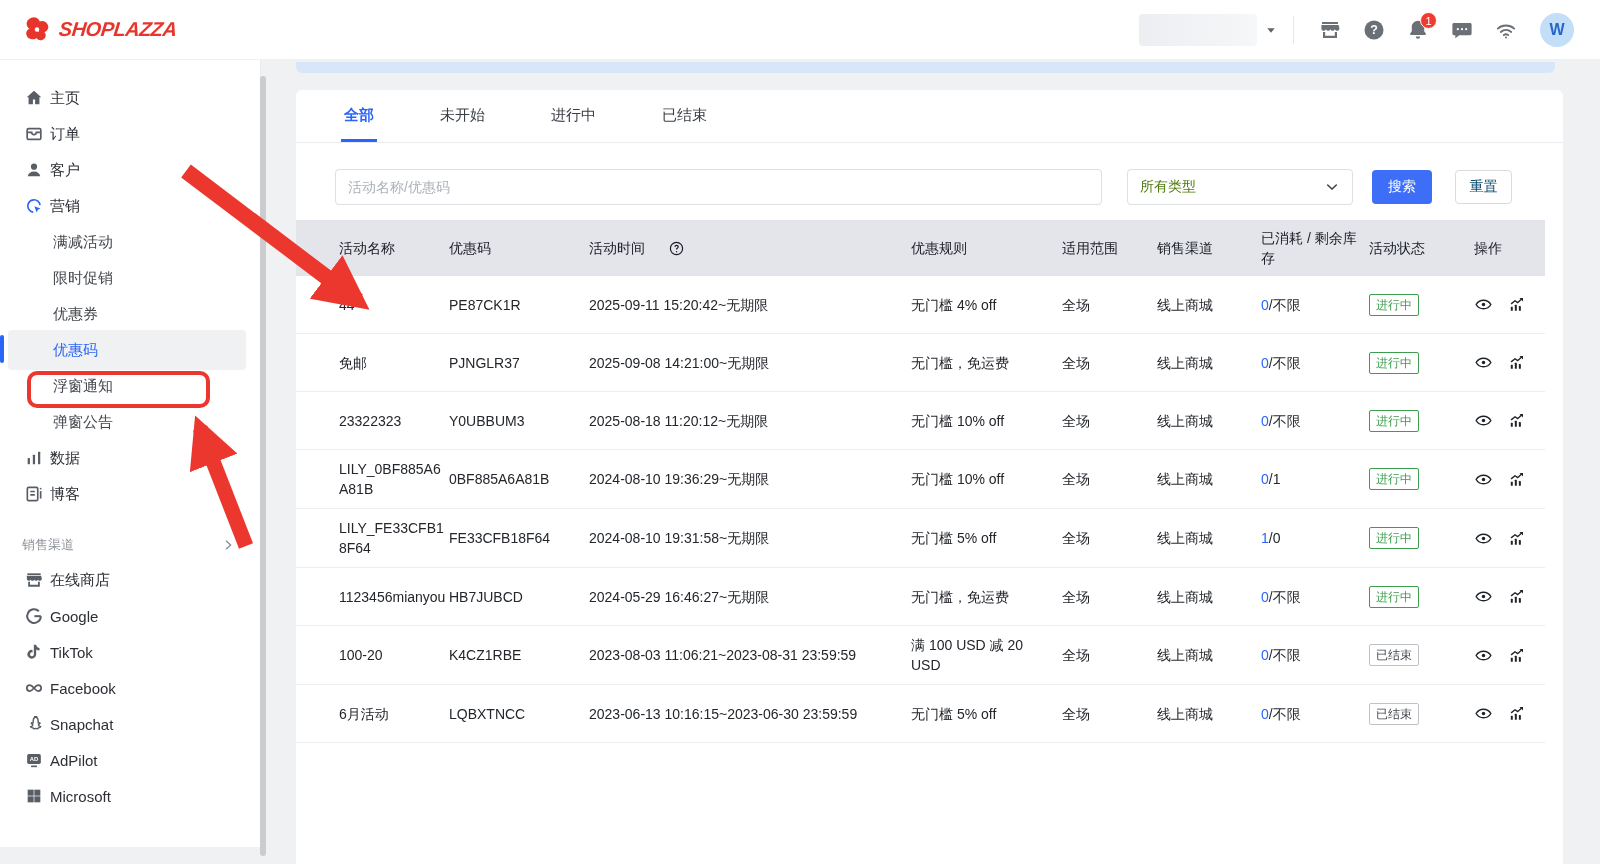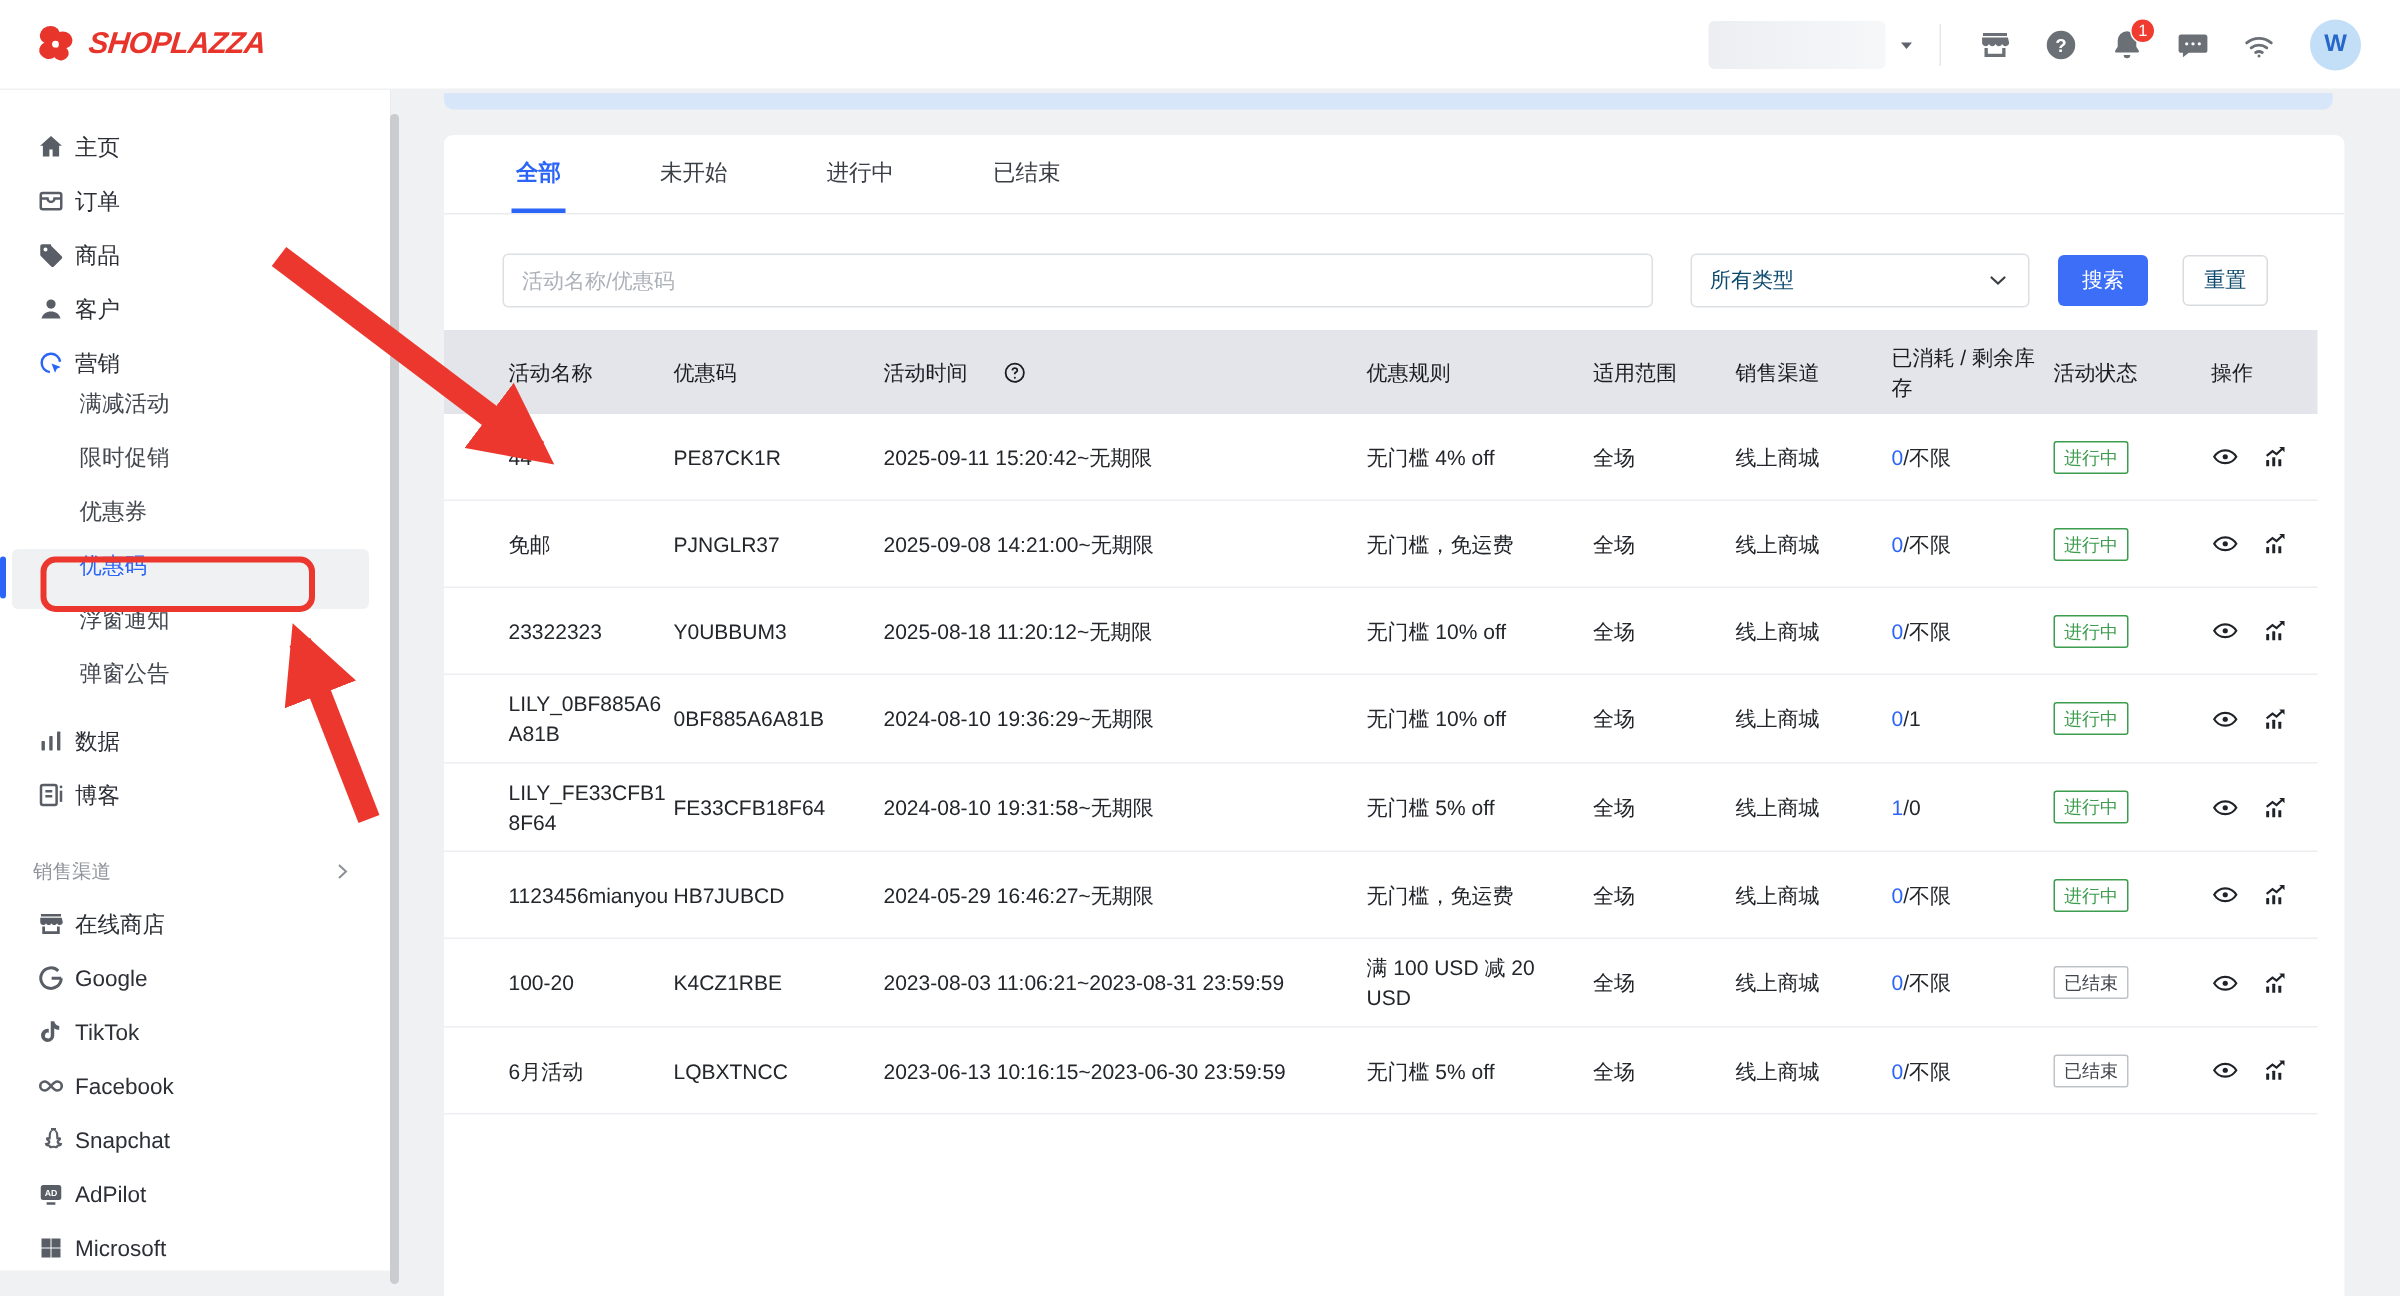--- a/index.html
+++ b/index.html
@@ -28,21 +28,21 @@
     margin:0 26px 0 12px; cursor:pointer; }
 
   
   .sidebar { position:absolute; left:0; top:60px; width:261px; bottom:17px; background:#fff;
     border-right:1px solid #E8EAED; z-index:10; }
   .side-item { display:flex; align-items:center; height:36px; padding-left:24px; font-size:15px;
     color:#2C2F35; cursor:pointer; position:relative; }
   .side-item .icn { width:20px; height:20px; margin-right:6px; color:#595E66; flex:0 0 20px; }
   .side-item .icn svg { width:20px; height:20px; display:block; }
   .side-item.blue-icn .icn { color:#2B65F8; }
-  .sub-item { display:flex; height:36px; padding-left:53px; font-size:15px;
+  .sub-item { display:flex; align-items:center; height:36px; padding-left:53px; font-size:15px;
     color:#43474E; cursor:pointer; position:relative; }
   .sub-item.active { color:#2B65F8; }
   .active-bg { position:absolute; left:8px; right:14px; top:-2px; bottom:-2px; background:#F0F1F2;
     border-radius:4px; z-index:-1; }
   .active-bar { position:absolute; left:0; top:3px; width:4px; height:28px; background:#2B65F8;
     border-radius:2px; }
   .side-section { display:flex; align-items:center; height:34px; padding:0 24px 0 22px;
     font-size:13px; color:#9094 9B; color:#90949B; margin-top:16px; cursor:pointer; }
   .side-section .lbl { flex:1; }
   .side-section .icn { width:16px; height:16px; color:#8A8F98; }
@@ -62,21 +62,21 @@
     border-bottom:3px solid transparent; }
   .tab.active { color:#2B65F8; border-bottom-color:#2B65F8; font-weight:bold; }
 
   .filter-row { position:relative; height:24px; margin-top:26px; }
   .search-input { position:absolute; left:39px; top:0; width:767px; height:36px;
     border:1px solid #DCDFE3; border-radius:4px; padding:0 12px; font-size:14px; color:#23262B;
     font-family:inherit; outline:none; }
   .search-input::placeholder { color:#ADB2B9; }
   .type-select { position:absolute; left:831px; top:0; width:226px; height:36px;
     border:1px solid #DCDFE3; border-radius:4px; display:flex; align-items:center;
-    padding:0 12px; font-size:14px; color:#0c4a6e; cursor:pointer; background:#fff; }
+    padding:0 12px; font-size:14px; color:#4d7c0f; cursor:pointer; background:#fff; }
   .type-select .lbl { flex:1; }
   .type-select .icn { width:16px; height:16px; color:#3A3E45; }
   .btn { position:absolute; top:1px; height:34px; border-radius:4px; font-size:14px;
     display:flex; align-items:center; justify-content:center; cursor:pointer; font-family:inherit; }
   .btn-search { left:1076px; width:60px; background:#3D6EF7; color:#fff; border:none; }
   .btn-reset { left:1159px; width:57px; background:#fff; color:#0c4a6e; border:1px solid #D8DBDF; }
 
   
   .table { margin-top:27px; }
   .thead { display:flex; align-items:center; height:56px; background:#E3E5EA; width:1249px;
@@ -193,28 +193,20 @@
           <svg viewBox="0 0 24 24" fill="none" stroke="currentColor" stroke-width="2">
             <rect x="3.8" y="5.5" width="16.4" height="13" rx="1.6"></rect>
             <path d="M3.8 10h5.4a2.8 2.8 0 0 0 5.6 0h5.4"></path>
           </svg>
         </span>
         <span>订单</span>
       </div>
       <div class="side-item">
         <span class="icn">
           <svg viewBox="0 0 24 24" fill="currentColor">
-            <path d="M11.8 3.4H4.9c-.8 0-1.5.7-1.5 1.5v6.9c0 .4.2.8.4 1l8.4 8.4c.6.6 1.5.6 2.1 0l6.2-6.2c.6-.6.6-1.5 0-2.1l-8.4-8.4a1.4 1.4 0 0 0-.3-1.1zM7.6 9.2a1.6 1.6 0 1 1 0-3.2 1.6 1.6 0 0 1 0 3.2z"></path>
-          </svg>
-        </span>
-        <span>商品</span>
-      </div>
-      <div class="side-item">
-        <span class="icn">
-          <svg viewBox="0 0 24 24" fill="currentColor">
             <circle cx="12" cy="8" r="3.7"></circle>
             <path d="M4.4 19.6c.8-3.7 4-5.7 7.6-5.7s6.8 2 7.6 5.7z"></path>
           </svg>
         </span>
         <span>客户</span>
       </div>
       <div class="side-item blue-icn">
         <span class="icn">
           <svg viewBox="0 0 24 24" fill="none" stroke="currentColor" stroke-width="2">
             <path d="M19.3 11a7.4 7.4 0 1 0-8.2 8.3"></path>

